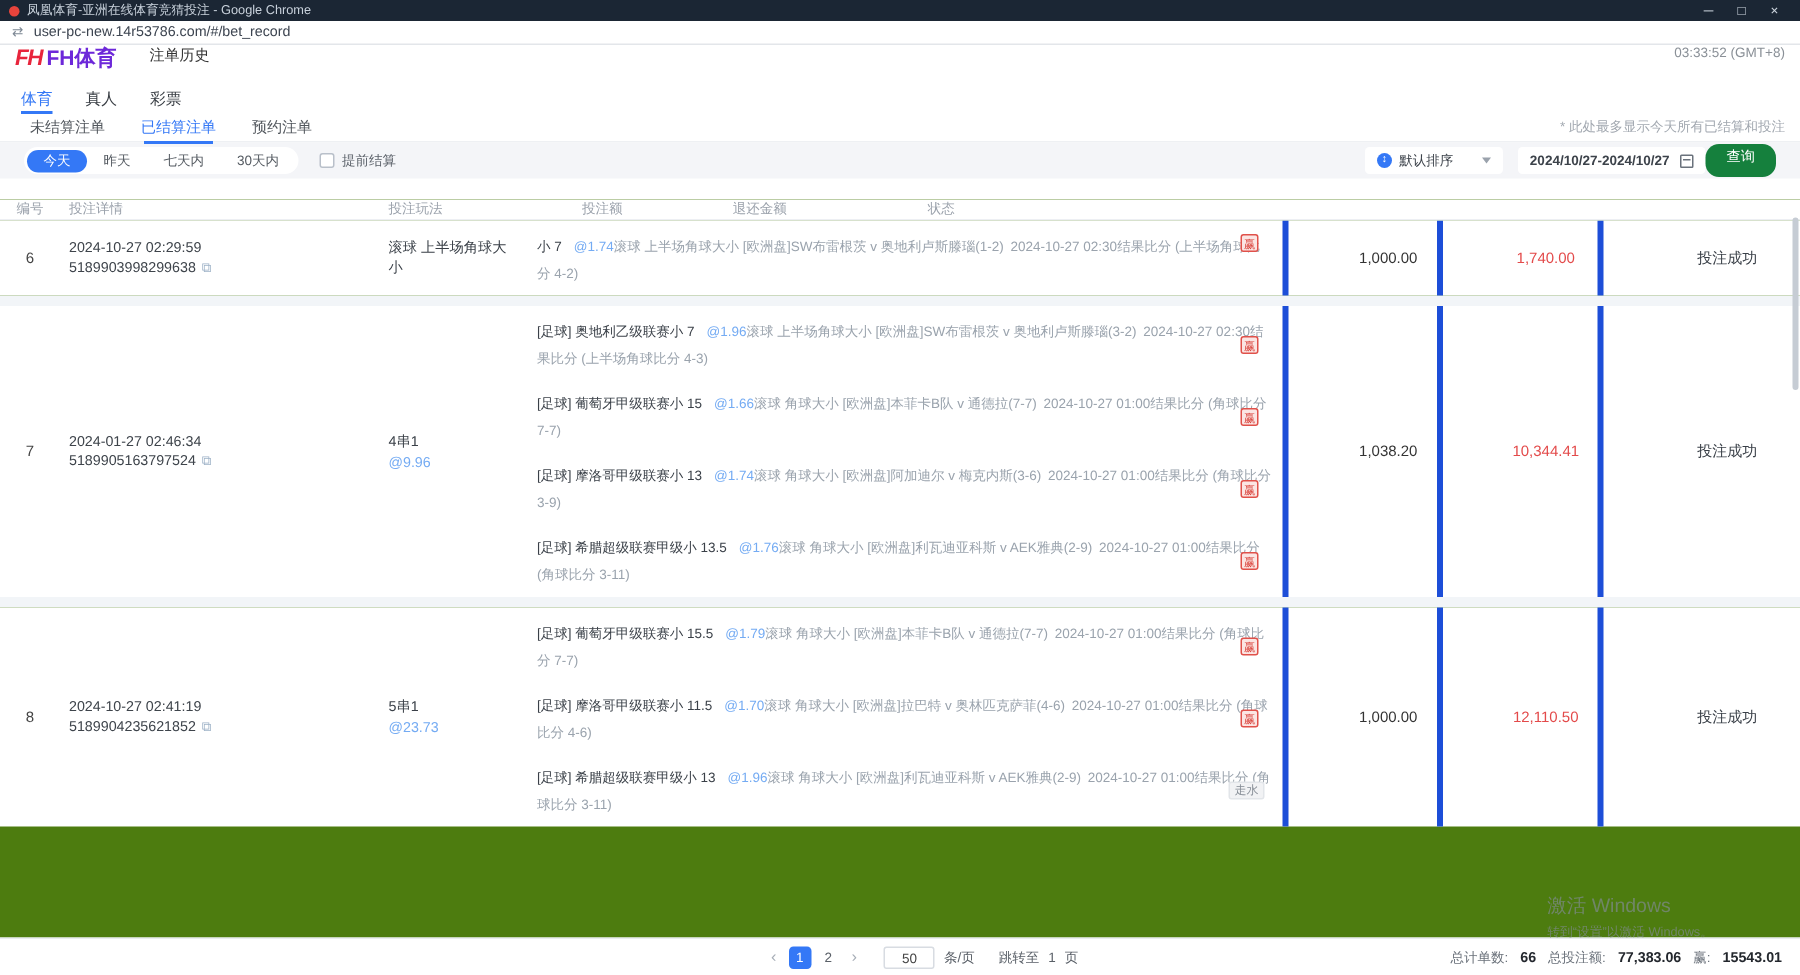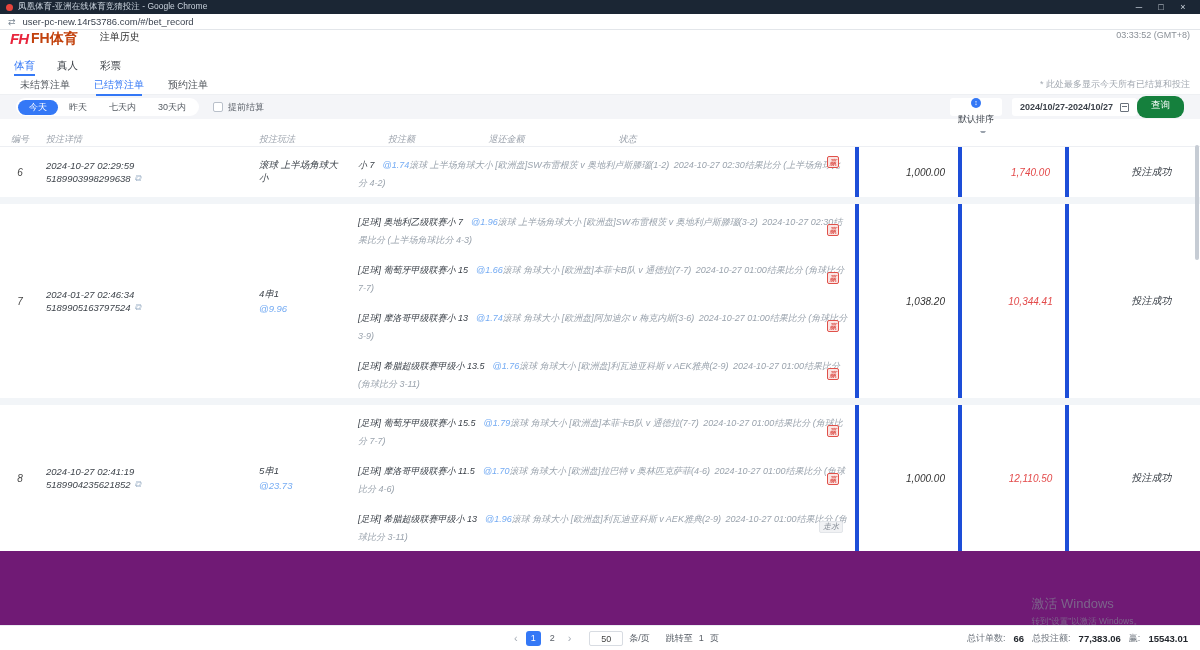--- a/index.html
+++ b/index.html
@@ -11,21 +11,21 @@
   .favicon { width:7px; height:7px; border-radius:50%; background:#e8443c; margin-right:5px; flex:0 0 auto; }
   .titlebar .spacer { flex:1; }
   .winbtn { width:22px; text-align:center; font-size:9px; color:#cdd5de; }
   .urlbar { height:16px; background:#fff; border-bottom:1px solid #e3e6ea; display:flex; align-items:center; padding:0 8px; }
   .urlicon { color:#7d8894; font-size:9px; margin-right:7px; }
   .urltext { color:#3c4450; font-size:9.5px; }
 
   
   .appheader { height:27px; background:#fff; display:flex; align-items:flex-start; padding:0 10px; }
   .logo-fh { color:#e8253c; font-weight:bold; font-style:italic; font-size:15px; letter-spacing:-1px; }
-  .logo-txt { color:#c2410c; font-weight:bold; font-size:14px; margin-left:3px; }
+  .logo-txt { color:#6d28d9; font-weight:bold; font-size:14px; margin-left:3px; }
   .page-label { margin-left:22px; font-size:10px; color:#333; }
   .appheader .spacer { flex:1; }
   .clock { font-size:9px; color:#8a9097; }
 
   
   .maintabs { height:18px; display:flex; align-items:flex-end; padding:0 0 2px 14px; gap:22px; background:#fff; }
   .maintab { font-size:10.5px; color:#3a3f45; position:relative; cursor:pointer; }
   .maintab.active { color:#3478f6; }
   .maintab.active:after { content:""; position:absolute; left:0; right:0; bottom:-3px; height:2px; background:#3478f6; }
   .subtabs { height:20px; display:flex; align-items:center; padding:0 10px 0 8px; gap:24px; background:#fff; border-bottom:1px solid #eef0f3; }
@@ -37,33 +37,33 @@
 
   
   .filterrow { height:24px; background:#f4f5f8; display:flex; align-items:center; padding:0 16px; }
   .pillgroup { background:#fff; border-radius:12px; display:flex; align-items:center; height:18px; padding:0 2px; }
   .pill { font-size:9px; color:#555b62; padding:0 11px; height:15px; line-height:15px; border-radius:9px; }
   .pill.active { background:#3478f6; color:#fff; }
   .chkwrap { display:flex; align-items:center; margin-left:14px; gap:5px; }
   .chkbox { width:10px; height:10px; border:1px solid #b9c0ca; border-radius:2px; background:#fff; }
   .chklabel { font-size:9px; color:#5c626a; }
   .filterrow .spacer { flex:1; }
-  .sortbox { background:#fff; border-radius:3px; height:18px; display:flex; align-items:center; padding:0 8px; gap:5px;flex-direction:column; }
+  .sortbox { background:#fff; border-radius:3px; height:18px; display:flex; align-items:center; padding:0 8px; gap:5px; }
   .sorticon { width:10px; height:10px; border-radius:50%; background:#3478f6; color:#fff; font-size:7px; line-height:10px; text-align:center; }
   .sorttext { font-size:9px; color:#3c424a; }
   .caret { width:0; height:0; border-left:3px solid transparent; border-right:3px solid transparent; border-top:4px solid #9aa2ac; margin-left:14px; }
   .datebox { background:#fff; border-radius:3px; height:18px; display:flex; align-items:center; padding:0 8px; margin-left:10px; gap:7px;font-weight:bold; }
   .datetext { font-size:9px; color:#3c424a; }
   .calicon { width:9px; height:9px; border:1px solid #6a727c; border-radius:1px; position:relative; }
   .calicon:before { content:""; position:absolute; left:1px; right:1px; top:2px; border-top:1px solid #6a727c; }
   .searchbtn { background:#15803d; color:#fff; font-size:9.5px; height:22px; line-height:18px; padding:0 14px; border-radius:9px; }
 
   
   .theader { height:14px; display:flex; align-items:center; background:#fff; border-bottom:1px solid #edeff3; font-size:9px; color:#9aa1ab; }
-  .tablewrap { position:absolute; top:133px; left:0; right:0; bottom:0; overflow:hidden; background:#701a75;font-style:italic; }
+  .tablewrap { position:absolute; top:133px; left:0; right:0; bottom:0; overflow:hidden; background:#4d7c0f; }
   .tbody { position:absolute; top:14px; left:0; right:0; bottom:0; overflow:hidden; }
   .col { flex:0 0 auto; padding:0 6px; }
   .c0{width:40px; text-align:center;} .c1{width:213px;} .c2{width:97px;} .c3{width:505px;}
   .c4{width:103px; text-align:center;} .c5{width:107px; text-align:center;} .c6{width:135px; text-align:center;}
   .row { display:flex; background:#fff; align-items:center; }
   .row .col { align-self:stretch; display:flex; flex-direction:column; justify-content:center; }
   .row .c4, .row .c5, .row .c6 { border-left:4px solid #1d4ed8; align-items:center;padding-left:40px; }
   .rowsep { height:7px; background:#f2f5f8; }
   .rownum { font-size:10px; color:#444; }
   .bettime { font-size:9.5px; color:#3e444b; }

